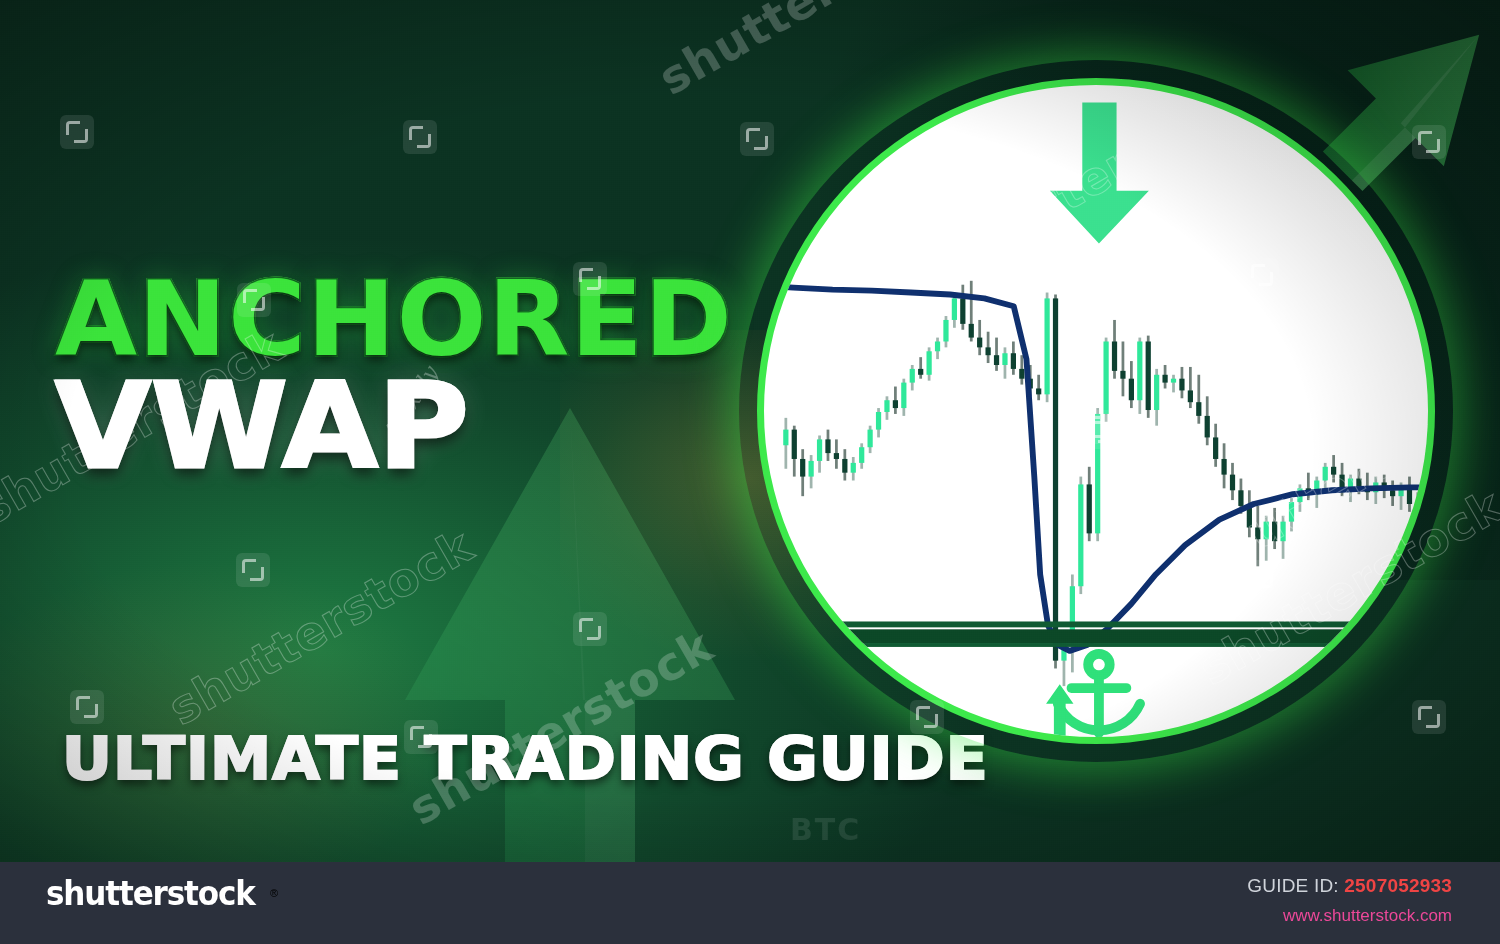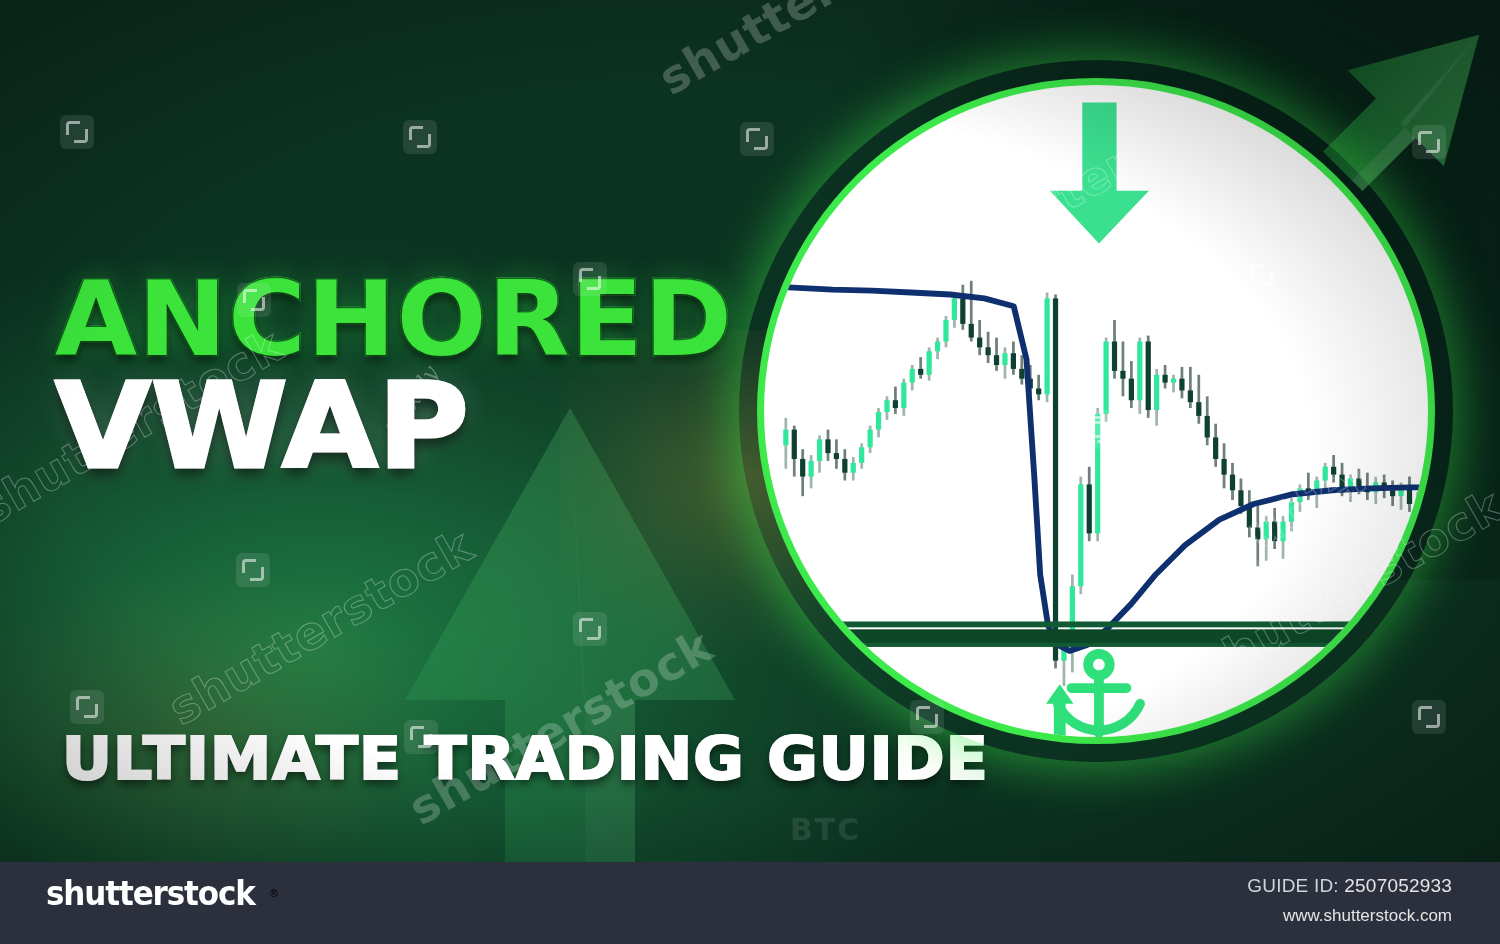--- a/index.html
+++ b/index.html
@@ -96,22 +96,22 @@
   
   .footer{position:absolute;left:0;top:862px;width:1500px;height:82px;background:#2b303c;}
   .ss-logo{position:absolute;left:46px;top:876px;height:34px;display:flex;align-items:center;}
   .ss-logo-text{
     font-family:"DejaVu Sans", sans-serif;font-weight:700;font-size:33px;color:#fff;
     letter-spacing:-1.2px;transform:scaleX(.94);transform-origin:left center;
   }
   .ss-reg{font-size:11px;vertical-align:super;margin-left:2px;}
   .img-id{position:absolute;right:48px;top:875px;font-size:19px;color:#cfd3da;
     font-family:"Liberation Sans",sans-serif;letter-spacing:.2px;}
-  .img-id b{font-weight:400;color:#e5e5e5;}
-  .ss-url{position:absolute;right:48px;top:906px;font-size:17px;color:#e5e5e5;
+  .img-id b{font-weight:700;color:#ef4444;}
+  .ss-url{position:absolute;right:48px;top:906px;font-size:17px;color:#ec4899;
     font-family:"Liberation Sans",sans-serif;}
 
   
   .wm-layer{position:absolute;inset:0;pointer-events:none;}
   .wm-word{position:absolute;color:rgba(255,255,255,.26);font-weight:700;
     font-family:"DejaVu Sans",sans-serif;font-size:46px;letter-spacing:1px;
     transform:rotate(-30deg);white-space:nowrap;
     -webkit-text-stroke:1px rgba(255,255,255,.30);color:transparent;}
   .wm-word.solid{color:rgba(255,255,255,.22);-webkit-text-stroke:0;}
   .wm-mark{position:absolute;width:34px;height:34px;border-radius:6px;

